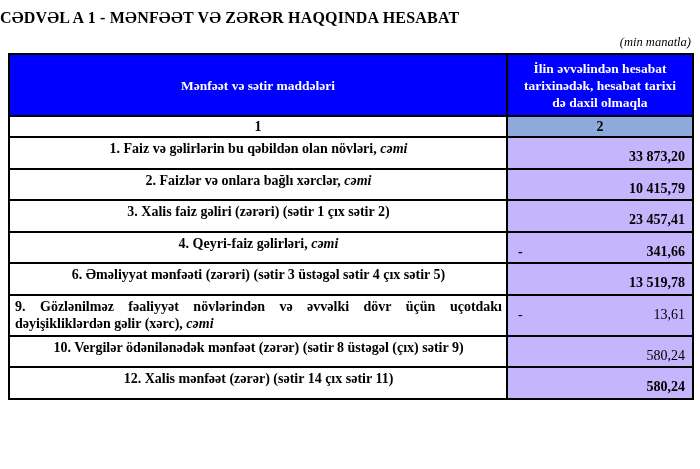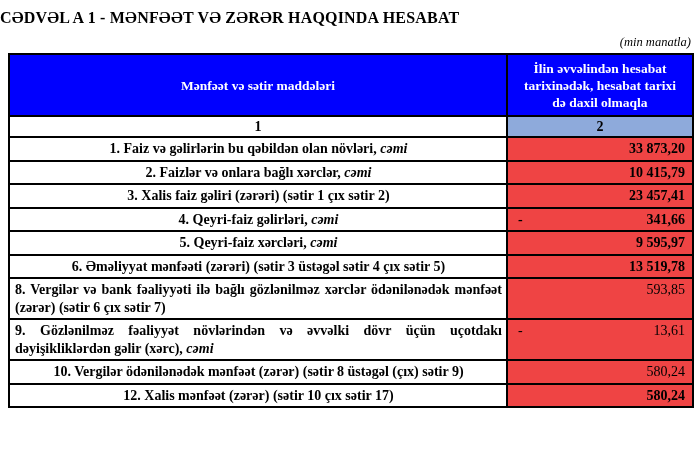--- a/index.html
+++ b/index.html
@@ -64,24 +64,24 @@
     font-size: 14px;
     line-height: 17.5px;
     font-weight: bold;
     padding: 2px 4px 2px 5px;
     text-align: center;
   }
   td.label-cell.normal { font-weight: normal; }
   td.label-cell.justify { text-align: justify; }
   td.label-cell .li { font-style: italic; }
   td.value-cell {
-    background: #ef4444;
+    background: #c4b5fd;
     font-size: 14px;
     line-height: 17.5px;
-    padding: 2px 7px 2px 10px;
+    padding: 10px 7px 2px 10px;
   }
   .valwrap {
     display: flex;
     font-weight: bold;
   }
   .valwrap.normal { font-weight: normal; }
   .valwrap .val { margin-left: auto; }
 </style>
 </head>
 <body>
@@ -135,43 +135,25 @@
       <tr>
     <td class="label-cell"><span class="lt">4. Qeyri-faiz gəlirləri, </span><span class="li">cəmi</span></td>
     <td class="value-cell">
       <div class="valwrap">
         <span class="dash">-</span>
         <span class="val">341,66</span>
       </div>
     </td>
   </tr>
       <tr>
-    <td class="label-cell"><span class="lt">5. Qeyri-faiz xərcləri, </span><span class="li">cəmi</span></td>
-    <td class="value-cell">
-      <div class="valwrap">
-        <span class="dash"></span>
-        <span class="val">9 595,97</span>
-      </div>
-    </td>
-  </tr>
-      <tr>
     <td class="label-cell"><span class="lt">6. Əməliyyat mənfəəti (zərəri) (sətir 3 üstəgəl sətir 4 çıx sətir 5)</span><span class="li"></span></td>
     <td class="value-cell">
       <div class="valwrap">
         <span class="dash"></span>
         <span class="val">13 519,78</span>
-      </div>
-    </td>
-  </tr>
-      <tr>
-    <td class="label-cell justify"><span class="lt">8. Vergilər və bank fəaliyyəti ilə bağlı gözlənilməz xərclər ödənilənədək mənfəət (zərər) (sətir 6 çıx sətir 7)</span><span class="li"></span></td>
-    <td class="value-cell">
-      <div class="valwrap normal">
-        <span class="dash"></span>
-        <span class="val">593,85</span>
       </div>
     </td>
   </tr>
       <tr>
     <td class="label-cell justify"><span class="lt">9. Gözlənilməz fəaliyyət növlərindən və əvvəlki dövr üçün uçotdakı dəyişikliklərdən gəlir (xərc), </span><span class="li">cəmi</span></td>
     <td class="value-cell">
       <div class="valwrap normal">
         <span class="dash">-</span>
         <span class="val">13,61</span>
       </div>
@@ -180,21 +162,21 @@
       <tr>
     <td class="label-cell"><span class="lt">10. Vergilər ödənilənədək mənfəət (zərər) (sətir 8 üstəgəl (çıx) sətir 9)</span><span class="li"></span></td>
     <td class="value-cell">
       <div class="valwrap normal">
         <span class="dash"></span>
         <span class="val">580,24</span>
       </div>
     </td>
   </tr>
       <tr>
-    <td class="label-cell"><span class="lt">12. Xalis mənfəət (zərər) (sətir 10 çıx sətir 17)</span><span class="li"></span></td>
+    <td class="label-cell"><span class="lt">12. Xalis mənfəət (zərər) (sətir 14 çıx sətir 11)</span><span class="li"></span></td>
     <td class="value-cell">
       <div class="valwrap">
         <span class="dash"></span>
         <span class="val">580,24</span>
       </div>
     </td>
   </tr>
     </tbody>
 </table>
 

